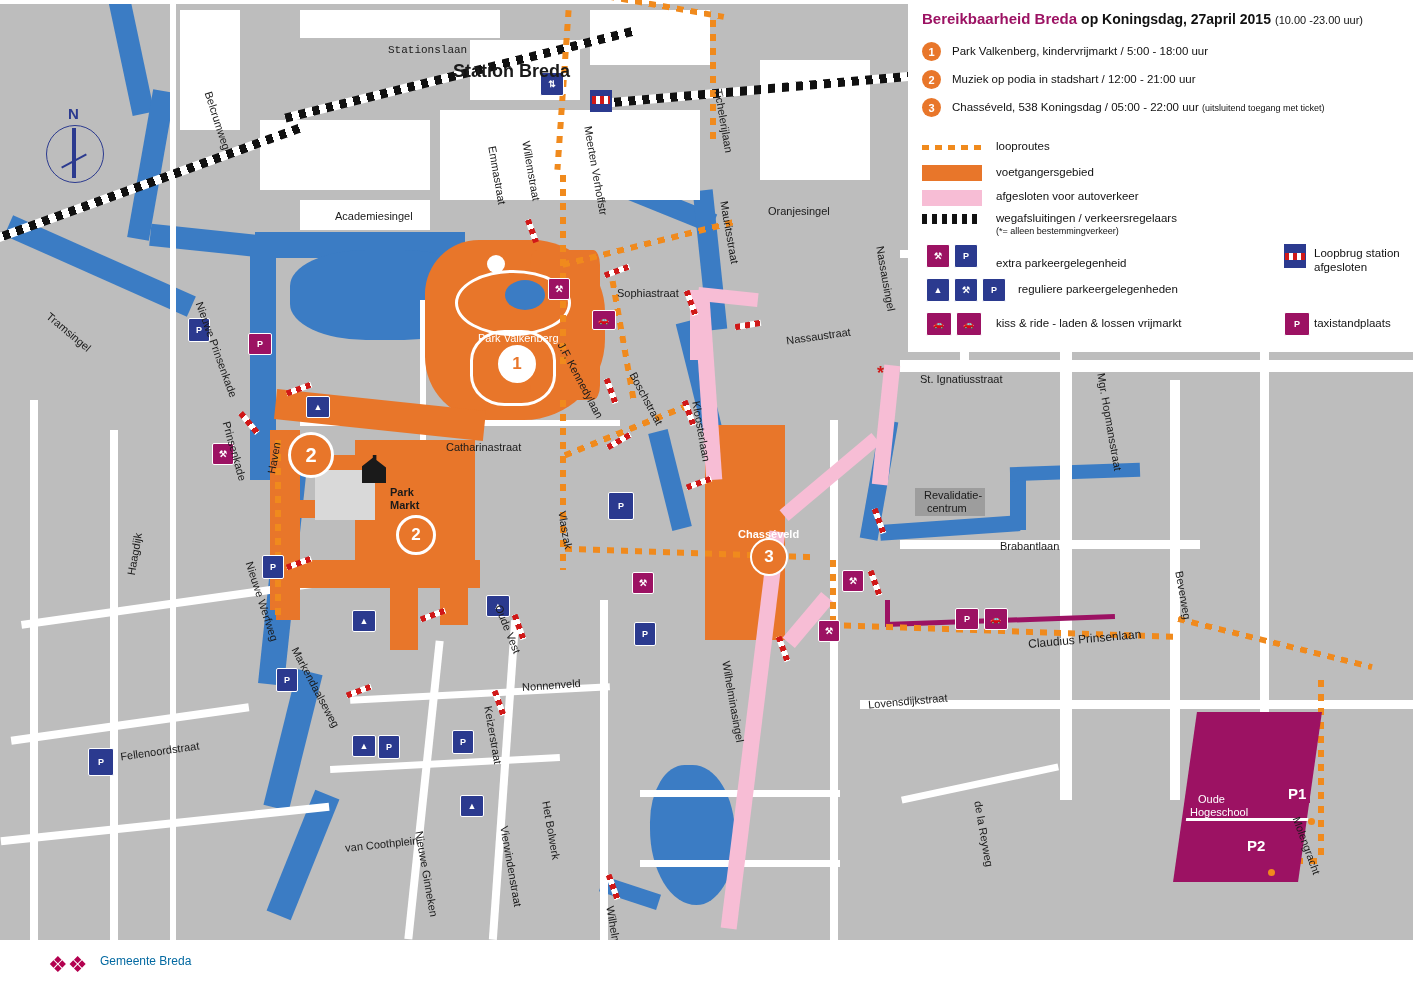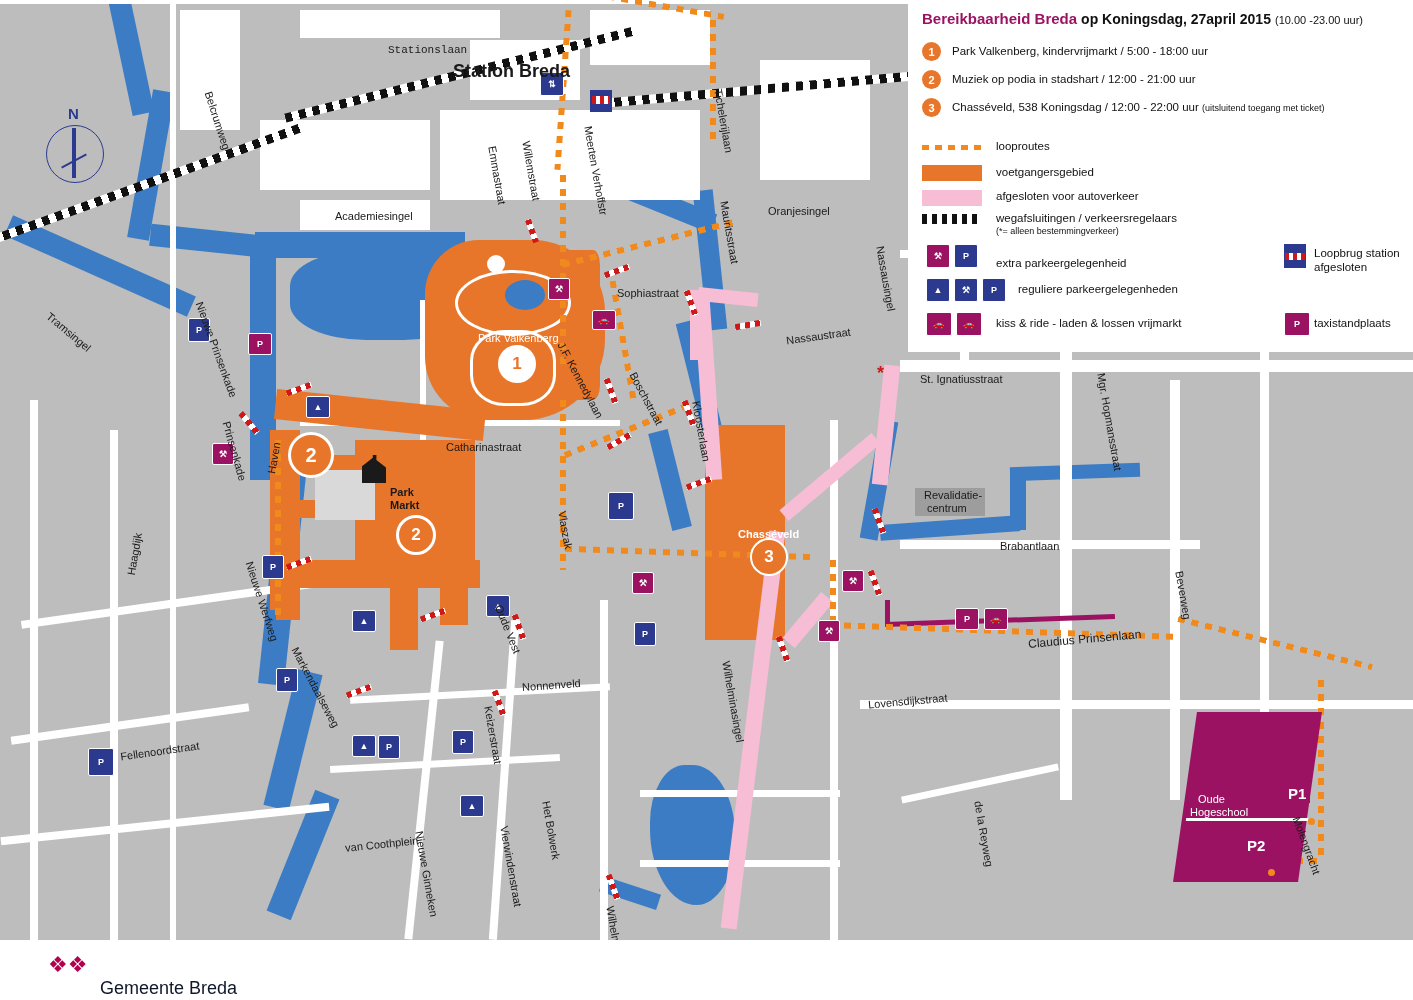--- a/index.html
+++ b/index.html
@@ -22,21 +22,21 @@
   .redseg{position:absolute;background:repeating-linear-gradient(90deg,#d01818 0 5px,#fff 5px 10px);}
   #legend{position:absolute;right:0;top:0;width:505px;height:352px;background:#ffffff;}
   #legend .title{position:absolute;left:14px;top:10px;font-size:14.5px;}
   #legend .title .b1{color:#9c1263;font-weight:bold;font-size:15px;}
   #legend .title .b2{color:#111;font-weight:bold;font-size:14px;}
   #legend .title .b3{color:#111;font-size:11px;margin-top:40px;}
   .lgrow{position:absolute;font-size:11.5px;color:#111;}
   .lgnum{position:absolute;width:19px;height:19px;border-radius:50%;background:#e8762a;color:#fff;font-size:11px;font-weight:bold;display:flex;align-items:center;justify-content:center;}
   .swatch{position:absolute;}
   #footer{position:absolute;left:0;top:940px;width:1413px;height:60px;background:#fff;}
-  .fbrand{position:absolute;left:100px;top:954px;font-size:18px;color:#0f172a;margin-top:24px;}
+  .fbrand{position:absolute;left:100px;top:954px;font-size:12px;color:#0369a1;}
   .small{font-size:9px;}
   .rot{transform-origin:0 0;}
 </style>
 </head>
 <body>
 
 <div id="map">
 
   <div class="water" style="left:120px;top:-5px;width:22px;height:120px;transform:rotate(-12deg);"></div>
   <div class="water" style="left:140px;top:90px;width:22px;height:150px;transform:rotate(10deg);"></div>
@@ -281,21 +281,21 @@
       <span class="b2">op Koningsdag, 27april 2015</span>
       <span class="b3">(10.00 -23.00 uur)</span>
     </div>
 
     <div class="lgnum" style="left:14px;top:42px;">1</div>
     <div class="lgrow" style="left:44px;top:45px;">Park Valkenberg, kindervrijmarkt / 5:00 - 18:00 uur</div>
     <div class="lgnum" style="left:14px;top:70px;">2</div>
     <div class="lgrow" style="left:44px;top:73px;">Muziek op podia in stadshart / 12:00 - 21:00 uur</div>
     <div class="lgnum" style="left:14px;top:98px;">3</div>
     <div class="lgrow" style="left:44px;top:101px;">
-      <span>Chasséveld, 538 Koningsdag / 12:00 - 22:00 uur </span><span class="small">(uitsluitend toegang met ticket)</span>
+      <span>Chasséveld, 538 Koningsdag / 05:00 - 22:00 uur </span><span class="small">(uitsluitend toegang met ticket)</span>
     </div>
 
     <div class="swatch" style="left:14px;top:145px;width:60px;height:5px;background:repeating-linear-gradient(90deg,#f08a1d 0 7px,transparent 7px 13px);"></div>
     <div class="lgrow" style="left:88px;top:140px;">looproutes</div>
 
     <div class="swatch" style="left:14px;top:165px;width:60px;height:16px;background:#e8762a;"></div>
     <div class="lgrow" style="left:88px;top:166px;">voetgangersgebied</div>
 
     <div class="swatch" style="left:14px;top:190px;width:60px;height:16px;background:#f7bdd5;"></div>
     <div class="lgrow" style="left:88px;top:190px;">afgesloten voor autoverkeer</div>

